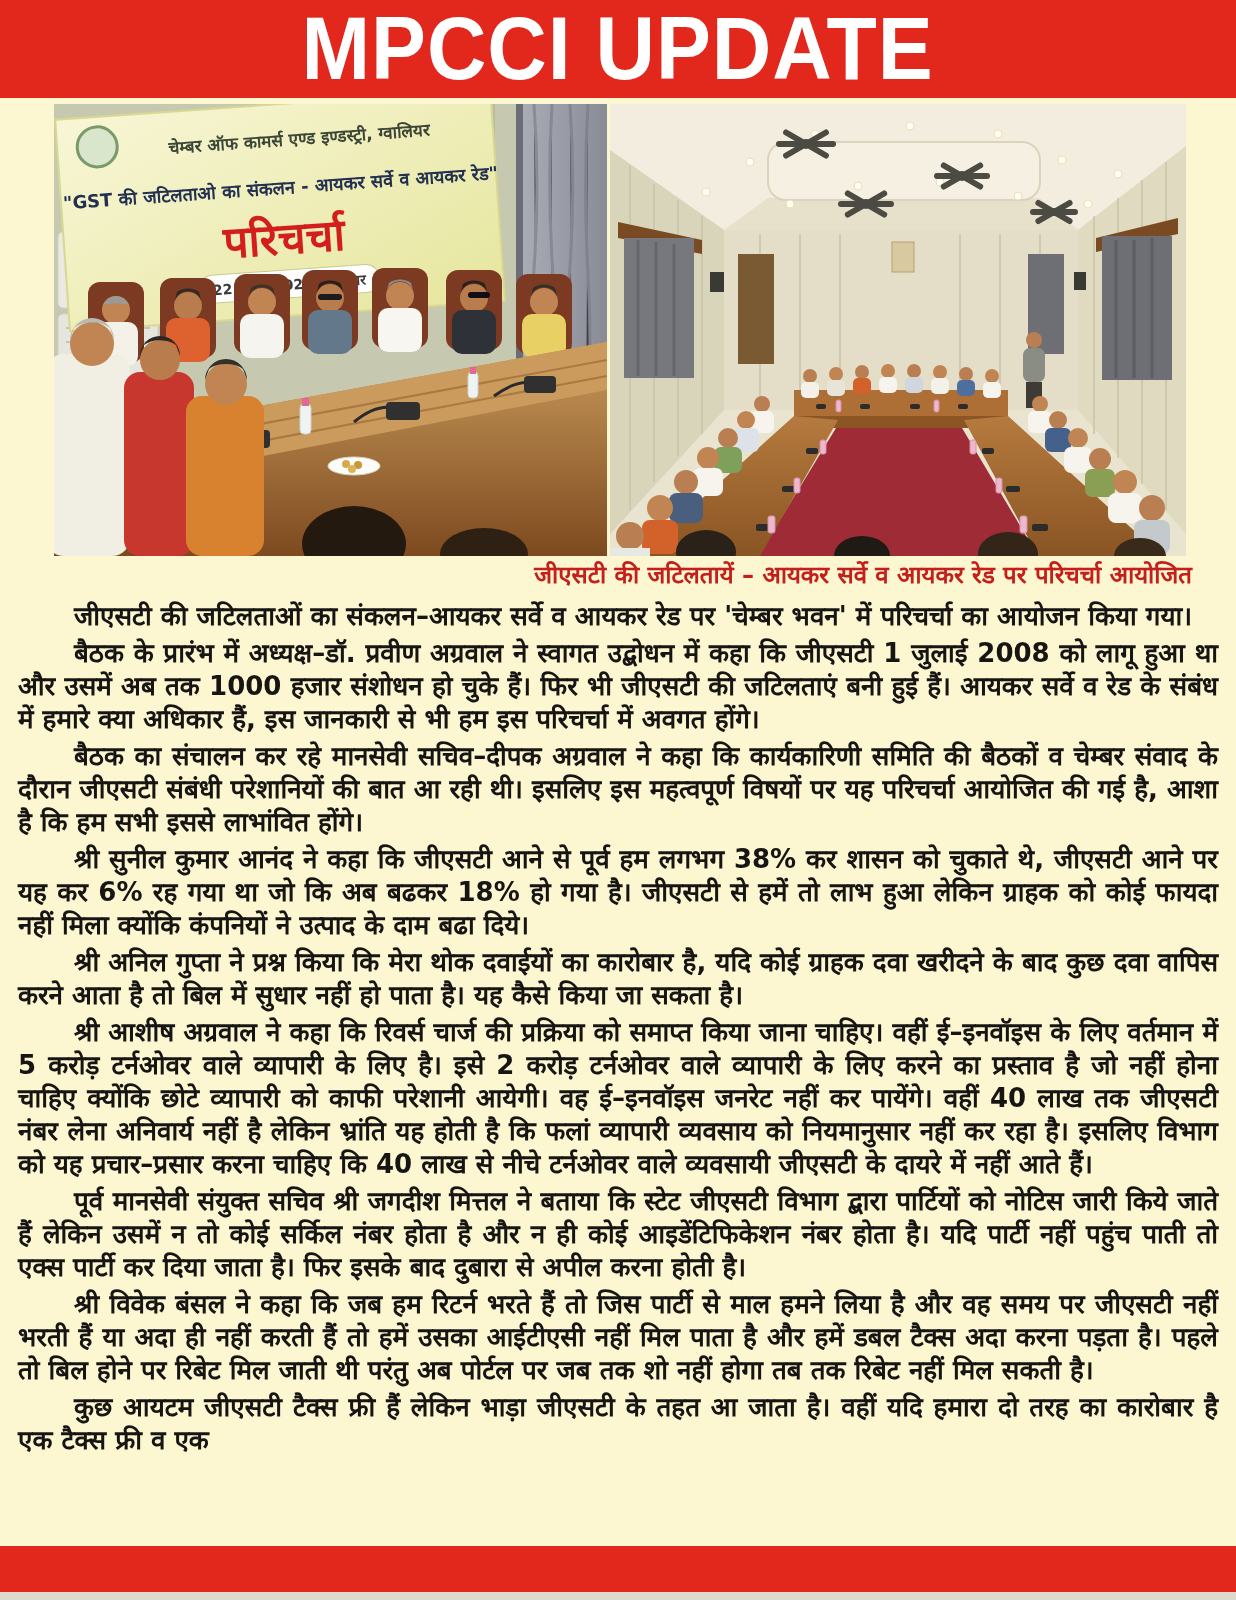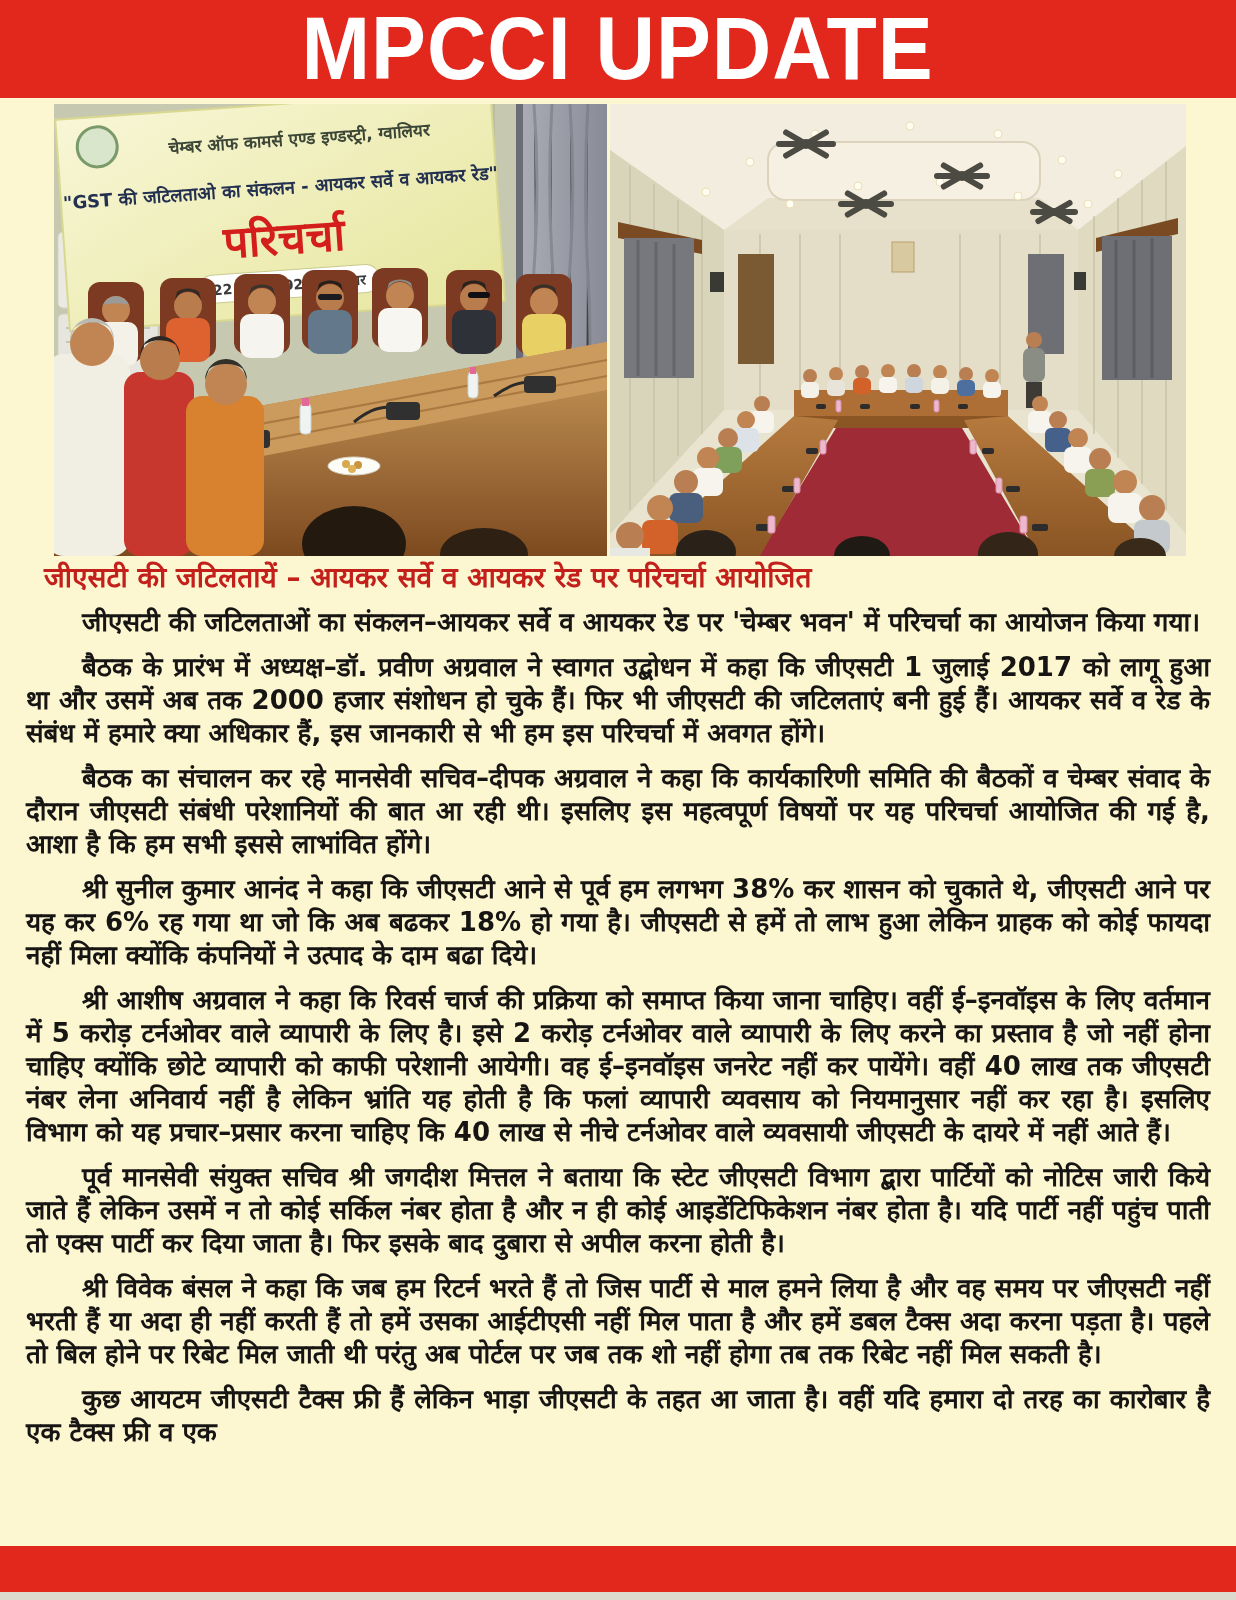--- a/index.html
+++ b/index.html
@@ -35,26 +35,26 @@
   .photo svg{display:block;width:100%;height:100%;}
   .photo-left{width:553px;height:452px;}
   .photo-right{width:576px;height:452px;}
   
   .article{
     position:absolute;top:558px;left:14px;right:14px;bottom:56px;
     overflow:hidden;
   }
   .headline{
     margin:4px 30px 10px 30px;
-    text-align:left;
+    text-align:right;
     color:var(--headline-red,#C3201B);
-    font-size:28px;font-weight:800;line-height:1.15;
+    font-size:24px;font-weight:800;line-height:1.15;
   }
   .body-text p{
-    margin:12px;
+    margin:4px;
     font-size:26px;line-height:33px;font-weight:600;
     color:#171513;
     text-align:justify;
     text-indent:56px;
   }
   
   .footer-bar{
     position:absolute;left:0;top:1546px;width:1236px;height:46px;
     background:var(--footer-red,#E2271D);
   }
@@ -440,23 +440,24 @@
           </g>
         </g>
       </svg>
     </div>
   </div>
 
   <div class="article">
     <h1 class="headline">जीएसटी की जटिलतायें – आयकर सर्वे व आयकर रेड पर परिचर्चा आयोजित</h1>
     <div class="body-text">
       <p>जीएसटी की जटिलताओं का संकलन–आयकर सर्वे व आयकर रेड पर 'चेम्बर भवन' में परिचर्चा का आयोजन किया गया।</p>
-      <p>बैठक के प्रारंभ में अध्यक्ष–डॉ. प्रवीण अग्रवाल ने स्वागत उद्बोधन में कहा कि जीएसटी 1 जुलाई 2017 को लागू हुआ था और उसमें अब तक 2000 हजार संशोधन हो चुके हैं। फिर भी जीएसटी की जटिलताएं बनी हुई हैं। आयकर सर्वे व रेड के संबंध में हमारे क्या अधिकार हैं, इस जानकारी से भी हम इस परिचर्चा में अवगत होंगे।</p>
+      <p>बैठक के प्रारंभ में अध्यक्ष–डॉ. प्रवीण अग्रवाल ने स्वागत उद्बोधन में कहा कि जीएसटी 1 जुलाई 2008 को लागू हुआ था और उसमें अब तक 1000 हजार संशोधन हो चुके हैं। फिर भी जीएसटी की जटिलताएं बनी हुई हैं। आयकर सर्वे व रेड के संबंध में हमारे क्या अधिकार हैं, इस जानकारी से भी हम इस परिचर्चा में अवगत होंगे।</p>
       <p>बैठक का संचालन कर रहे मानसेवी सचिव–दीपक अग्रवाल ने कहा कि कार्यकारिणी समिति की बैठकों व चेम्बर संवाद के दौरान जीएसटी संबंधी परेशानियों की बात आ रही थी। इसलिए इस महत्वपूर्ण विषयों पर यह परिचर्चा आयोजित की गई है, आशा है कि हम सभी इससे लाभांवित होंगे।</p>
       <p>श्री सुनील कुमार आनंद ने कहा कि जीएसटी आने से पूर्व हम लगभग 38% कर शासन को चुकाते थे, जीएसटी आने पर यह कर 6% रह गया था जो कि अब बढकर 18% हो गया है। जीएसटी से हमें तो लाभ हुआ लेकिन ग्राहक को कोई फायदा नहीं मिला क्योंकि कंपनियों ने उत्पाद के दाम बढा दिये।</p>
+      <p>श्री अनिल गुप्ता ने प्रश्न किया कि मेरा थोक दवाईयों का कारोबार है, यदि कोई ग्राहक दवा खरीदने के बाद कुछ दवा वापिस करने आता है तो बिल में सुधार नहीं हो पाता है। यह कैसे किया जा सकता है।</p>
       <p>श्री आशीष अग्रवाल ने कहा कि रिवर्स चार्ज की प्रक्रिया को समाप्त किया जाना चाहिए। वहीं ई–इनवॉइस  के लिए वर्तमान में 5 करोड़ टर्नओवर वाले व्यापारी के लिए है। इसे 2 करोड़ टर्नओवर वाले व्यापारी के लिए करने का प्रस्ताव है जो नहीं होना चाहिए क्योंकि छोटे व्यापारी को काफी परेशानी आयेगी। वह ई–इनवॉइस जनरेट नहीं कर पायेंगे। वहीं 40 लाख तक जीएसटी नंबर लेना अनिवार्य नहीं है लेकिन भ्रांति यह होती है कि फलां व्यापारी  व्यवसाय को नियमानुसार नहीं कर रहा है। इसलिए विभाग को यह प्रचार–प्रसार करना चाहिए कि 40 लाख से नीचे  टर्नओवर वाले व्यवसायी जीएसटी के दायरे में नहीं आते हैं।</p>
       <p>पूर्व मानसेवी संयुक्त सचिव श्री जगदीश मित्तल ने बताया कि स्टेट जीएसटी विभाग द्बारा पार्टियों को नोटिस जारी किये जाते हैं लेकिन उसमें न तो कोई सर्किल नंबर होता है और न ही कोई आइडेंटिफिकेशन नंबर होता है। यदि पार्टी नहीं पहुंच पाती तो एक्स पार्टी कर दिया जाता है। फिर इसके बाद दुबारा से अपील करना होती है।</p>
       <p>श्री विवेक बंसल ने कहा कि जब हम रिटर्न भरते हैं तो जिस पार्टी से माल हमने लिया है और वह समय पर जीएसटी नहीं भरती हैं या अदा ही नहीं करती हैं तो हमें उसका आईटीएसी नहीं मिल पाता है और हमें डबल टैक्स अदा करना पड़ता है। पहले तो बिल होने पर रिबेट मिल जाती थी परंतु अब पोर्टल पर जब तक शो नहीं होगा तब तक रिबेट नहीं मिल सकती है।</p>
       <p>कुछ आयटम जीएसटी टैक्स फ्री हैं लेकिन भाड़ा जीएसटी के तहत आ जाता है। वहीं यदि हमारा दो तरह का कारोबार है एक टैक्स फ्री व एक</p>
     </div>
   </div>
 
   <div class="footer-bar"></div>
   <div class="footer-strip"></div>
 </div>

